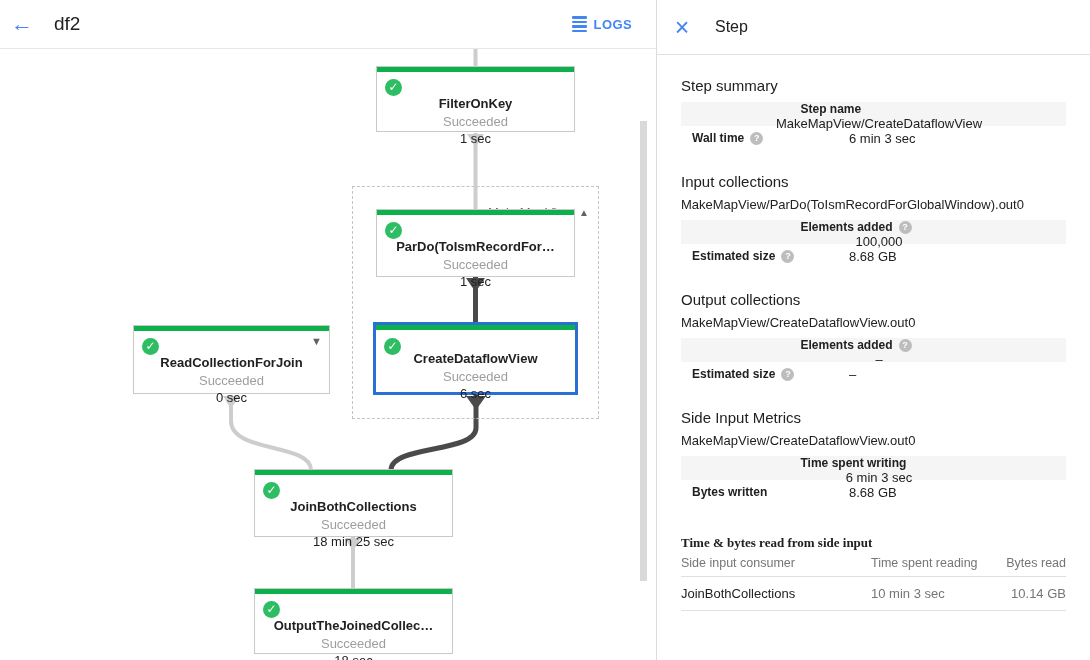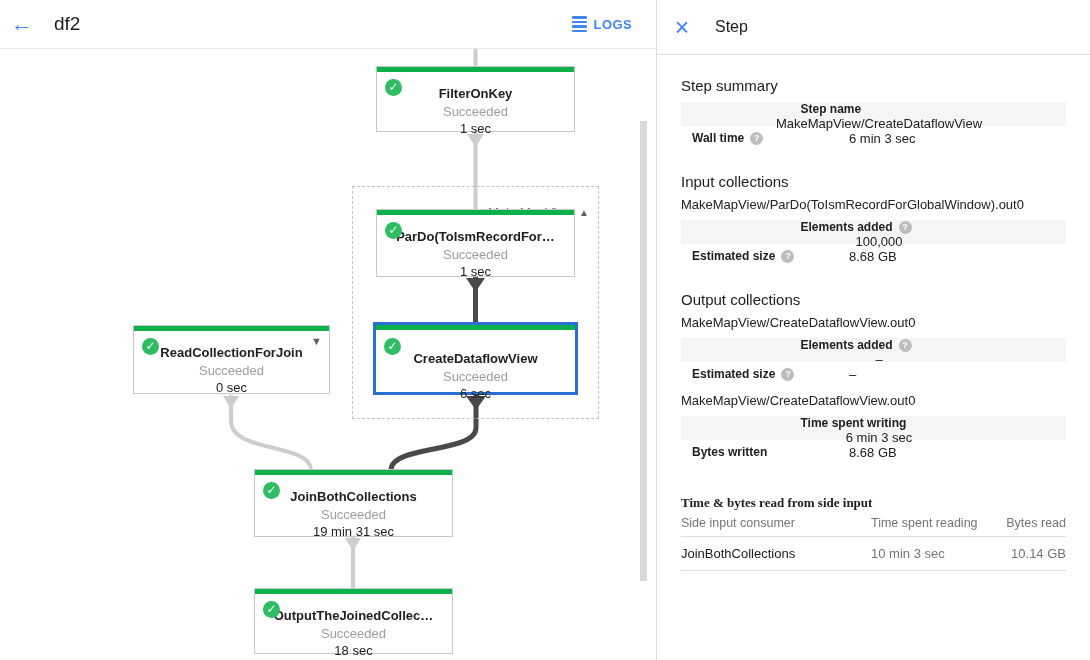--- a/index.html
+++ b/index.html
@@ -18,21 +18,21 @@
   .logs-icon i { display:block; width:15px; height:2.5px; background:#4285f4; border-radius:1px; }
   .logs-label { color:#4285f4; font-weight:bold; font-size:13px; letter-spacing:0.4px; }
 
   .graph { position:absolute; left:0; top:49px; width:656px; height:611px; }
   svg.edges { position:absolute; left:0; top:0; pointer-events:none; }
 
   .node { position:absolute; background:#fff; border:1px solid #c9c9c9; text-align:center; cursor:pointer; }
   .nbar { position:absolute; left:0; top:0; right:0; height:5px; background:#0db14b; }
   .ncheck { position:absolute; left:8px; top:12px; width:17px; height:17px; border-radius:50%;
     background:#2ebd62; color:#fff; font-size:12px; line-height:17px; font-weight:bold; text-align:center; }
-  .nbody { padding-top:18px; line-height:17.5px; font-size:13px; }
+  .nbody { padding-top:28px; line-height:17.5px; font-size:13px; }
   .ntitle { font-weight:bold; color:#212124; white-space:nowrap; }
   .nstatus { color:#9e9e9e; }
   .ntime { color:#212124; }
   .node.selected { border:3px solid #2a6fd4; }
   .node.selected .nbar { top:0; height:5px; }
   .nexpand { position:absolute; right:7px; top:9px; color:#616161; font-size:11px; }
 
   .group-box { position:absolute; left:352px; top:137px; width:247px; height:233px;
     border:1px dashed #c4c4c4; }
   .group-label { position:absolute; right:9px; top:18px; font-size:13px; color:#5f6368;
@@ -157,21 +157,21 @@
           <div class="ntime">0 sec</div>
         </div>
       </div>
 
       <div class="node" style="left:254px; top:420px; width:199px; height:68px;">
         <div class="nbar"></div>
         <span class="ncheck">✓</span>
         <div class="nbody">
           <div class="ntitle">JoinBothCollections</div>
           <div class="nstatus">Succeeded</div>
-          <div class="ntime">19 min 31 sec</div>
+          <div class="ntime">18 min 25 sec</div>
         </div>
       </div>
 
       <div class="node" style="left:254px; top:539px; width:199px; height:66px;">
         <div class="nbar"></div>
         <span class="ncheck">✓</span>
         <div class="nbody">
           <div class="ntitle">OutputTheJoinedCollec…</div>
           <div class="nstatus">Succeeded</div>
           <div class="ntime">18 sec</div>
@@ -240,20 +240,21 @@
         </div>
         <div class="mrow">
           <span class="mlabel">
               <span>Estimated size</span>
             <span class="help-icon">?</span>
             </span>
           <span class="mvalue">–</span>
         </div>
       </div>
 
+      <div class="sec-heading">Side Input Metrics</div>
       <div class="sec-subtitle">MakeMapView/CreateDataflowView.out0</div>
       <div class="rows">
         <div class="mrow stripe">
           <span class="mlabel">
               <span>Time spent writing</span>
             </span>
           <span class="mvalue">6 min 3 sec</span>
         </div>
         <div class="mrow">
           <span class="mlabel">

